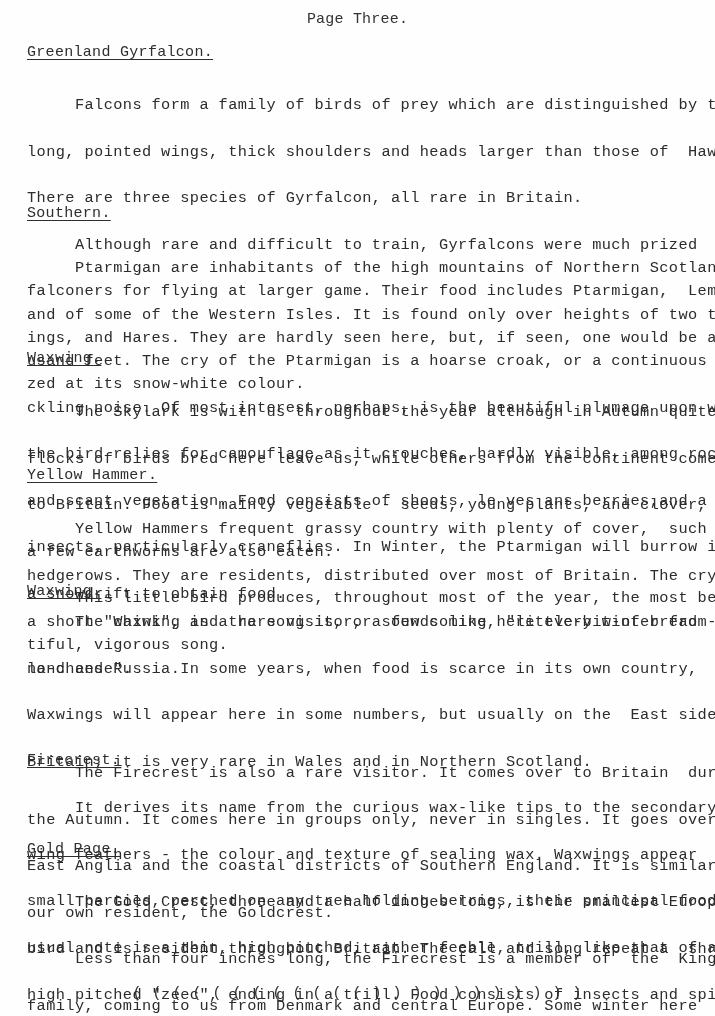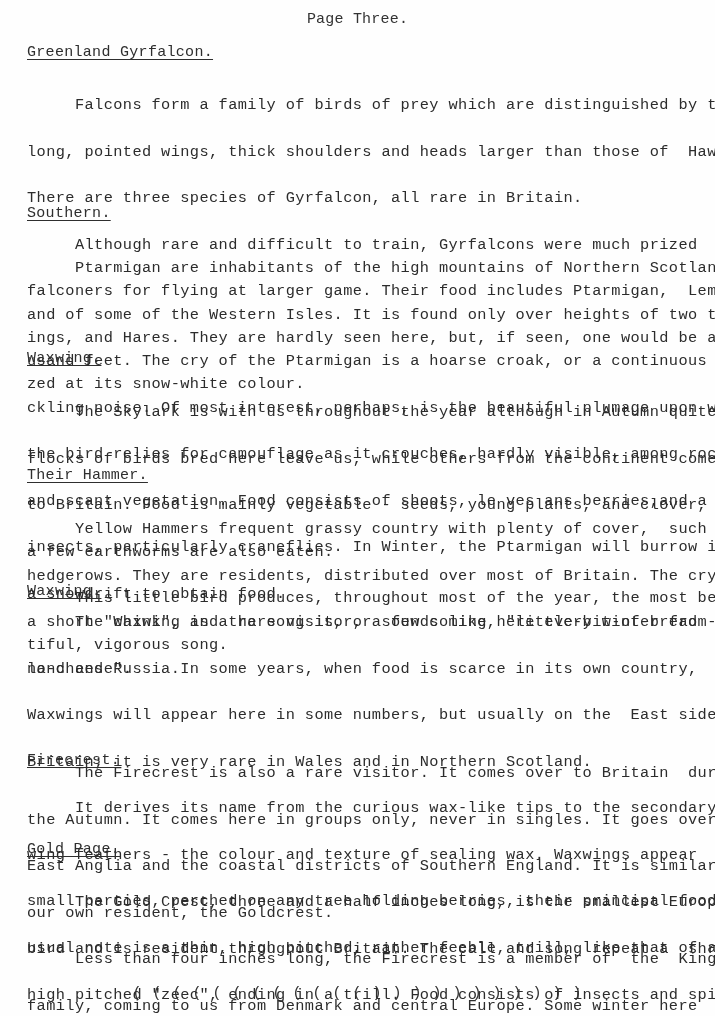--- a/index.html
+++ b/index.html
@@ -94,21 +94,21 @@
   <div class="sec-head" style="top:350px;">Waxwing.</div>
   <div class="para" style="top:374px;">
     <span class="line">     The Skylark is with us throughout the year although in Autumn quite big</span>
     <span class="line">flocks of birds bred here leave us, while others from the continent come in-</span>
     <span class="line">to Britain. Food is mainly vegetable - seeds, young plants, and clover, but</span>
     <span class="line">a few earthworms are also eaten.</span>
     <span class="line">     This little bird produces, throughout most of the year, the most beau-</span>
     <span class="line">tiful, vigorous song.</span>
   </div>
 
-  <div class="sec-head" style="top:467px;">Their Hammer.</div>
+  <div class="sec-head" style="top:467px;">Yellow Hammer.</div>
   <div class="para" style="top:491px;">
     <span class="line">     Yellow Hammers frequent grassy country with plenty of cover,  such  as</span>
     <span class="line">hedgerows. They are residents, distributed over most of Britain. The cry is</span>
     <span class="line">a short "chink", and the song is, or sounds like, "little-bit-of-bread - and</span>
     <span class="line">no-cheese".</span>
   </div>
 
   <div class="sec-head" style="top:583px;">Waxwing.</div>
   <div class="para" style="top:584px;">
     <span class="line">     The Waxwing is a rare visitor, a few coming here every winter from Fin-</span>

